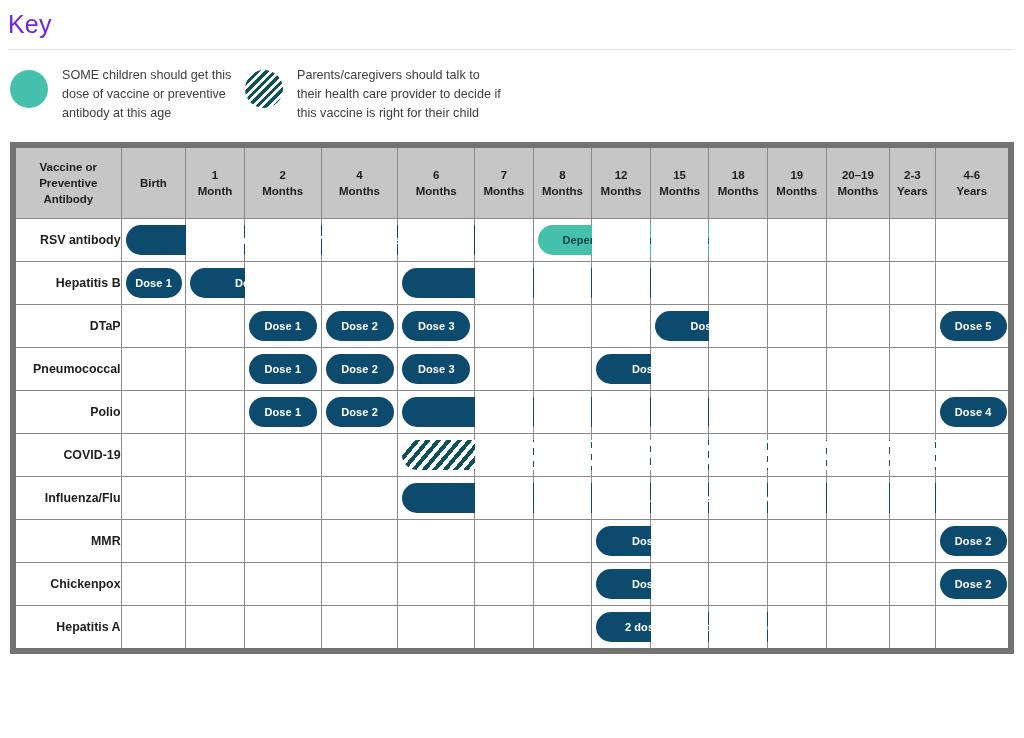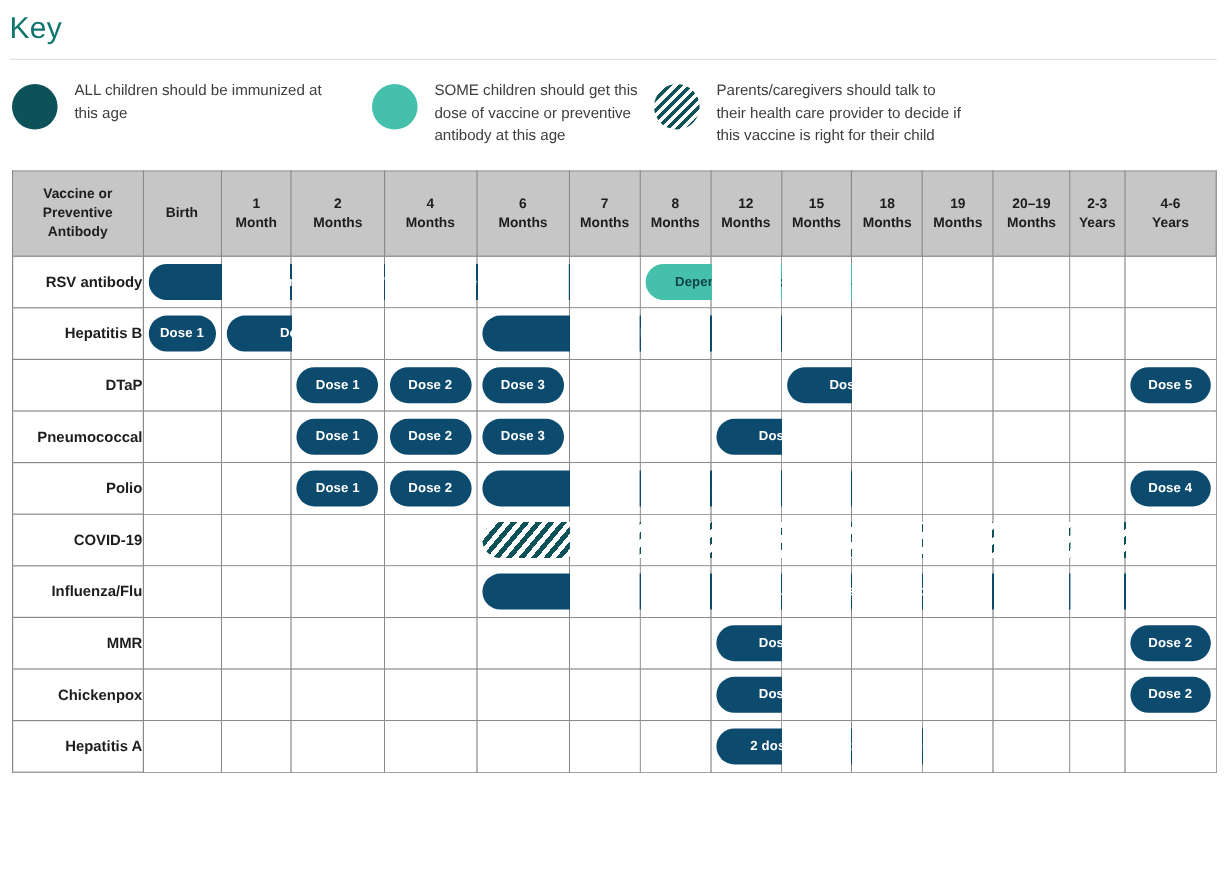--- a/index.html
+++ b/index.html
@@ -15,21 +15,21 @@
     overflow: hidden;
   }
 
   
   .key-wrap {
     padding: 6px 0 0 0;
   }
   .key-title {
     font-size: 25px;
     font-weight: 400;
-    color: #0f766e;
+    color: #6d28d9;
     margin: 4px 0 0 8px;
     letter-spacing: 0.2px;
   }
   .key-rule {
     height: 1px;
     background: #e2e2e2;
     margin: 10px 10px 0 8px;
   }
   .legend-row {
     display: flex;
@@ -73,21 +73,21 @@
 
   
   .table-wrap {
     margin: 14px 10px 0 10px;
     position: relative;
   }
   table.sched {
     border-collapse: collapse;
     table-layout: fixed;
     width: 1004px;
-    border: 1px solid #737373;
+    border: 6px solid #737373;
   }
   table.sched th, table.sched td {
     border: 1px solid #8a8a8a;
     padding: 0;
     margin: 0;
   }
   thead th {
     background: #c6c6c6;
     color: #1d1d1d;
     font-size: 11.5px;
@@ -153,24 +153,20 @@
     color: transparent;
   }
 </style>
 </head>
 <body>
 
 <div class="key-wrap">
   <div class="key-title">Key</div>
   <div class="key-rule"></div>
   <div class="legend-row">
-    <div class="legend-item i0">
-      <div class="swatch solid-dark"></div>
-      <div class="legend-text">ALL children should be immunized at this age</div>
-    </div>
     <div class="legend-item i1">
       <div class="swatch solid-teal"></div>
       <div class="legend-text">SOME children should get this dose of vaccine or preventive antibody at this age</div>
     </div>
     <div class="legend-item i2">
       <div class="swatch striped"></div>
       <div class="legend-text">Parents/caregivers should talk to their health care provider to decide if this vaccine is right for their child</div>
     </div>
   </div>
 </div>

